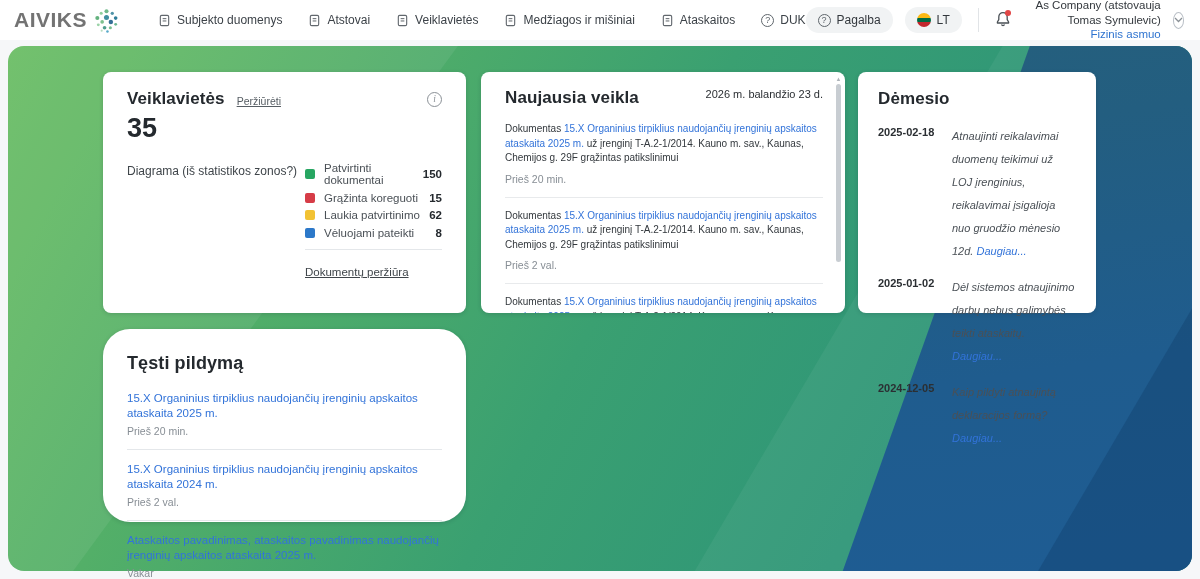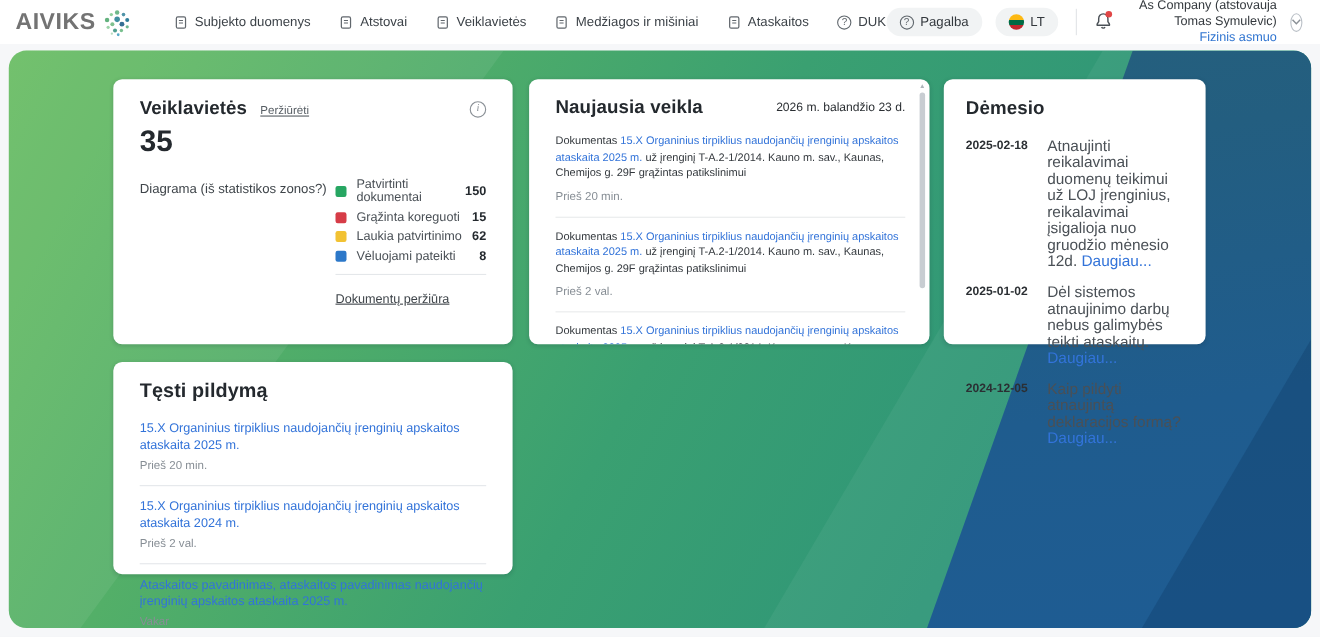--- a/index.html
+++ b/index.html
@@ -47,21 +47,21 @@
   .poly-darker  { background:rgba(13,53,97,.30);
                   clip-path:polygon(100% 50%,100% 100%,87% 100%); }
 
   
   .content { position:absolute; inset:0; z-index:2; }
   .card { position:absolute; background:#fff; border-radius:8px;
           box-shadow:0 1px 4px rgba(20,40,50,.18); }
   .card-v { left:103px; top:72px;  width:363px; height:241px; padding:17px 24px; }
   .card-n { left:481px; top:72px;  width:364px; height:241px; padding:16px 22px 0 24px; overflow:hidden; }
   .card-d { left:858px; top:72px;  width:238px; height:241px; padding:17px 20px; }
-  .card-t { left:103px; top:329px; width:363px; height:193px; padding:16px 24px; }
+  .card-t { left:103px; top:329px; width:363px; height:193px; padding:24px 24px;border-radius:27px; }
 
   .card-title { font-size:17px; font-weight:bold; color:#24292e; letter-spacing:.1px; }
 
   
   .v-head { display:flex; align-items:center; }
   .v-view { font-size:10.5px; color:#565d63; text-decoration:underline; margin-left:12px;
             margin-top:3px; cursor:pointer; }
   .info-i { margin-left:auto; width:15px; height:15px; border:1.2px solid #8a9096;
             border-radius:50%; color:#8a9096; font-size:9.5px; line-height:13px;
             text-align:center; font-style:italic; cursor:pointer; font-family:"Liberation Serif",serif; }
@@ -70,35 +70,35 @@
   .v-diag-label { width:178px; font-size:12px; color:#3f454a; padding-top:2px; }
   .v-legend { flex:1; }
   .leg-row { display:flex; align-items:center; margin-bottom:5.5px; }
   .leg-sq { width:10px; height:10px; border-radius:2px; margin-right:9px; flex:none; }
   .leg-label { flex:1; font-size:11.5px; color:#4a5056; }
   .leg-val { font-size:11.5px; font-weight:bold; color:#24292e; }
   .v-div { border-top:1px solid #e4e7ea; margin:10px 0 12px; }
   .v-footer-link { font-size:11.5px; color:#3f454a; text-decoration:underline; cursor:pointer; display:inline-block; }
 
   
-  .n-head { display:flex; align-items:center; margin-bottom:14px; }
+  .n-head { display:flex; align-items:flex-start; margin-bottom:14px; }
   .n-date { margin-left:auto; font-size:11px; font-weight:normal; color:#2b2f33; }
   .entry-text { font-size:10px; line-height:14.5px; color:#33383d; }
   .entry-text a { color:#3273d9; text-decoration:none; cursor:pointer; }
   .entry-time { font-size:10.5px; color:#878e95; margin-top:7px; }
   .n-div { border-top:1px solid #e8eaec; margin:12px 0 11px; }
   .n-scroll { position:absolute; top:4px; right:2px; bottom:4px; width:9px; }
   .n-scroll .arrow { color:#aeb4ba; font-size:6px; line-height:6px; text-align:center; }
   .n-thumb { width:5px; margin:2px auto; height:178px; border-radius:3px; background:#c8cdd2; }
 
   
   .d-list { margin-top:16px; }
   .notice { display:flex; gap:10px; margin-bottom:13px;margin-top:8px; }
   .notice-date { width:64px; flex:none; font-size:11px; font-weight:bold; color:#2b2f33; padding-top:1px; }
-  .notice-text { flex:1; font-size:14px; line-height:15px; color:#4a5056; }
+  .notice-text { flex:1; font-size:11px; line-height:23px; color:#4a5056;font-style:italic; }
   .notice-text a { color:#3273d9; text-decoration:none; cursor:pointer; }
 
   
   .card-t .card-title { font-size:18px; }
   .t-list { margin-top:17px; }
   .t-link { font-size:11.5px; line-height:14.5px; color:#3273d9; text-decoration:none;
             cursor:pointer; display:block; }
   .t-time { font-size:10.5px; color:#878e95; margin-top:5px; }
   .t-div { border-top:1px solid #e4e7ea; margin:12px 0; }
 </style>

